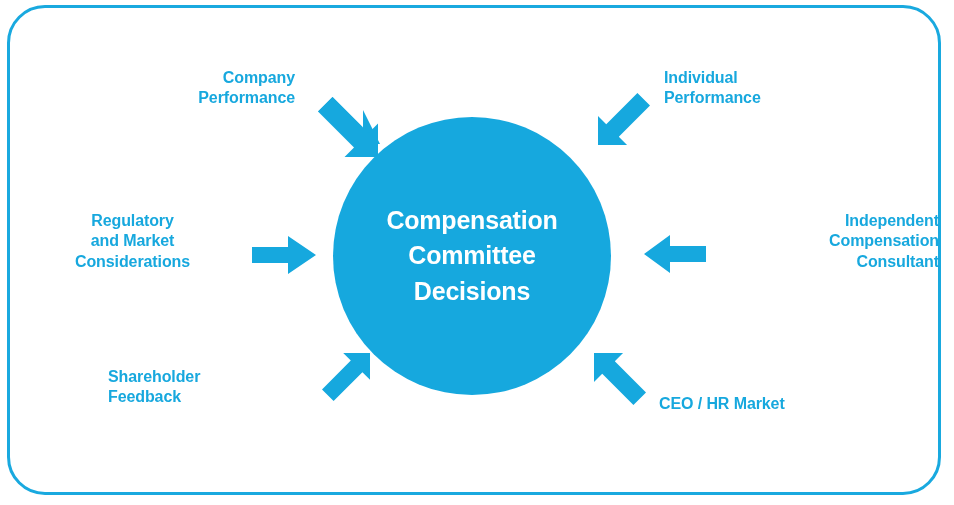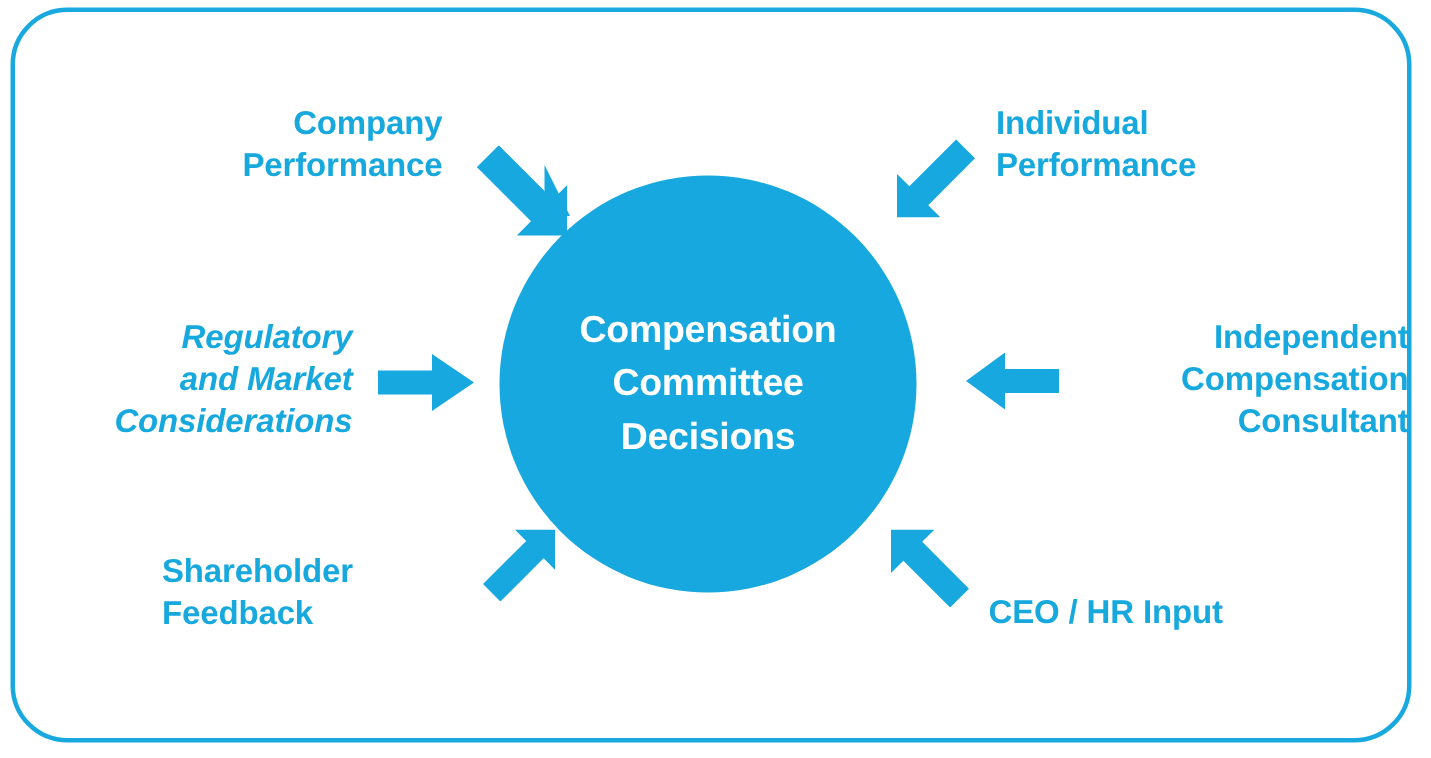--- a/index.html
+++ b/index.html
@@ -46,43 +46,42 @@
     font-size: 25px;
     line-height: 1.42;
     text-align: center;
     letter-spacing: -0.2px;
     white-space: pre-line;
   }
   .node-label {
     position: absolute;
     color: #17A8DE;
     font-weight: bold;
-    font-size: 22px;
+    font-size: 16px;
     line-height: 1.28;
     letter-spacing: -0.1px;
     white-space: pre-line;
   }
   .label-company-performance {
     left: 110px;
     top: 68px;
     width: 185px;
     text-align: right;
   }
   .label-individual-performance {
     left: 664px;
     top: 68px;
     width: 230px;
     text-align: left;
   }
   .label-regulatory {
     left: 30px;
     top: 211px;
     width: 205px;
-    text-align: right;
-    font-style: italic;
+    text-align: center;
   }
   .label-consultant {
     left: 724px;
     top: 211px;
     width: 215px;
     text-align: right;
   }
   .label-shareholder {
     left: 108px;
     top: 367px;
@@ -150,20 +149,20 @@
   </span>
 
   <div class="node-label label-shareholder">Shareholder
 Feedback</div>
   <span class="arrow" style="left:322px; top:353px;">
     <svg width="48" height="48" viewBox="0 0 60 60">
       <polygon fill="#16A8DE" points="0,45.5 14.5,60 50.5,24 60,33.5 60,0 26.5,0 36,9.5"></polygon>
     </svg>
   </span>
 
-  <div class="node-label label-ceo-hr">CEO / HR Input</div>
+  <div class="node-label label-ceo-hr">CEO / HR Market</div>
   <span class="arrow" style="left:594px; top:353px;">
     <svg width="52" height="52" viewBox="0 0 60 60">
       <polygon fill="#16A8DE" points="60,45.5 45.5,60 9.5,24 0,33.5 0,0 33.5,0 24,9.5"></polygon>
     </svg>
   </span>
 
 </div>
 
 </body></html>

